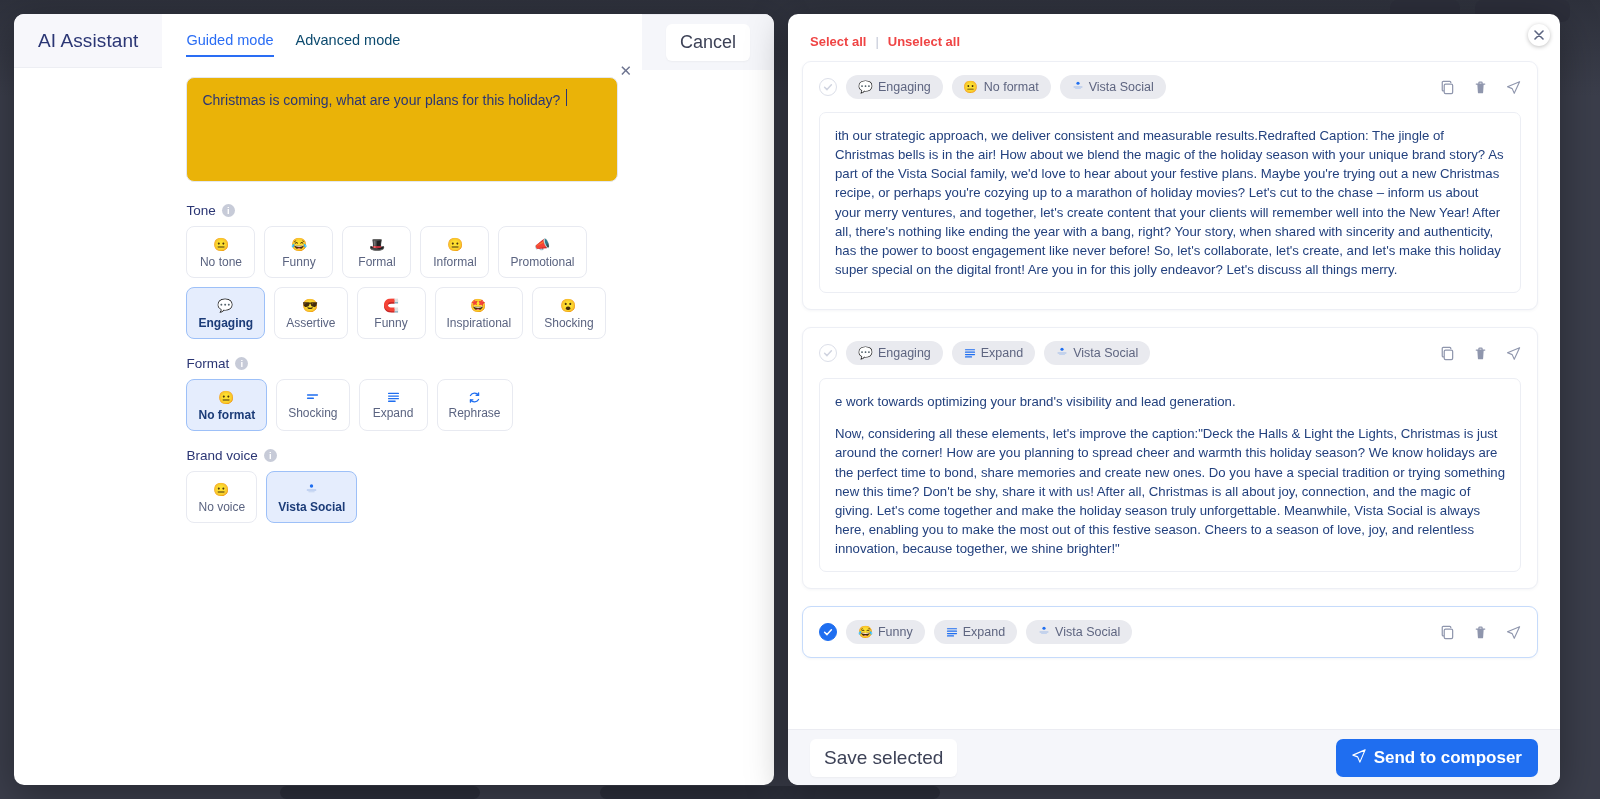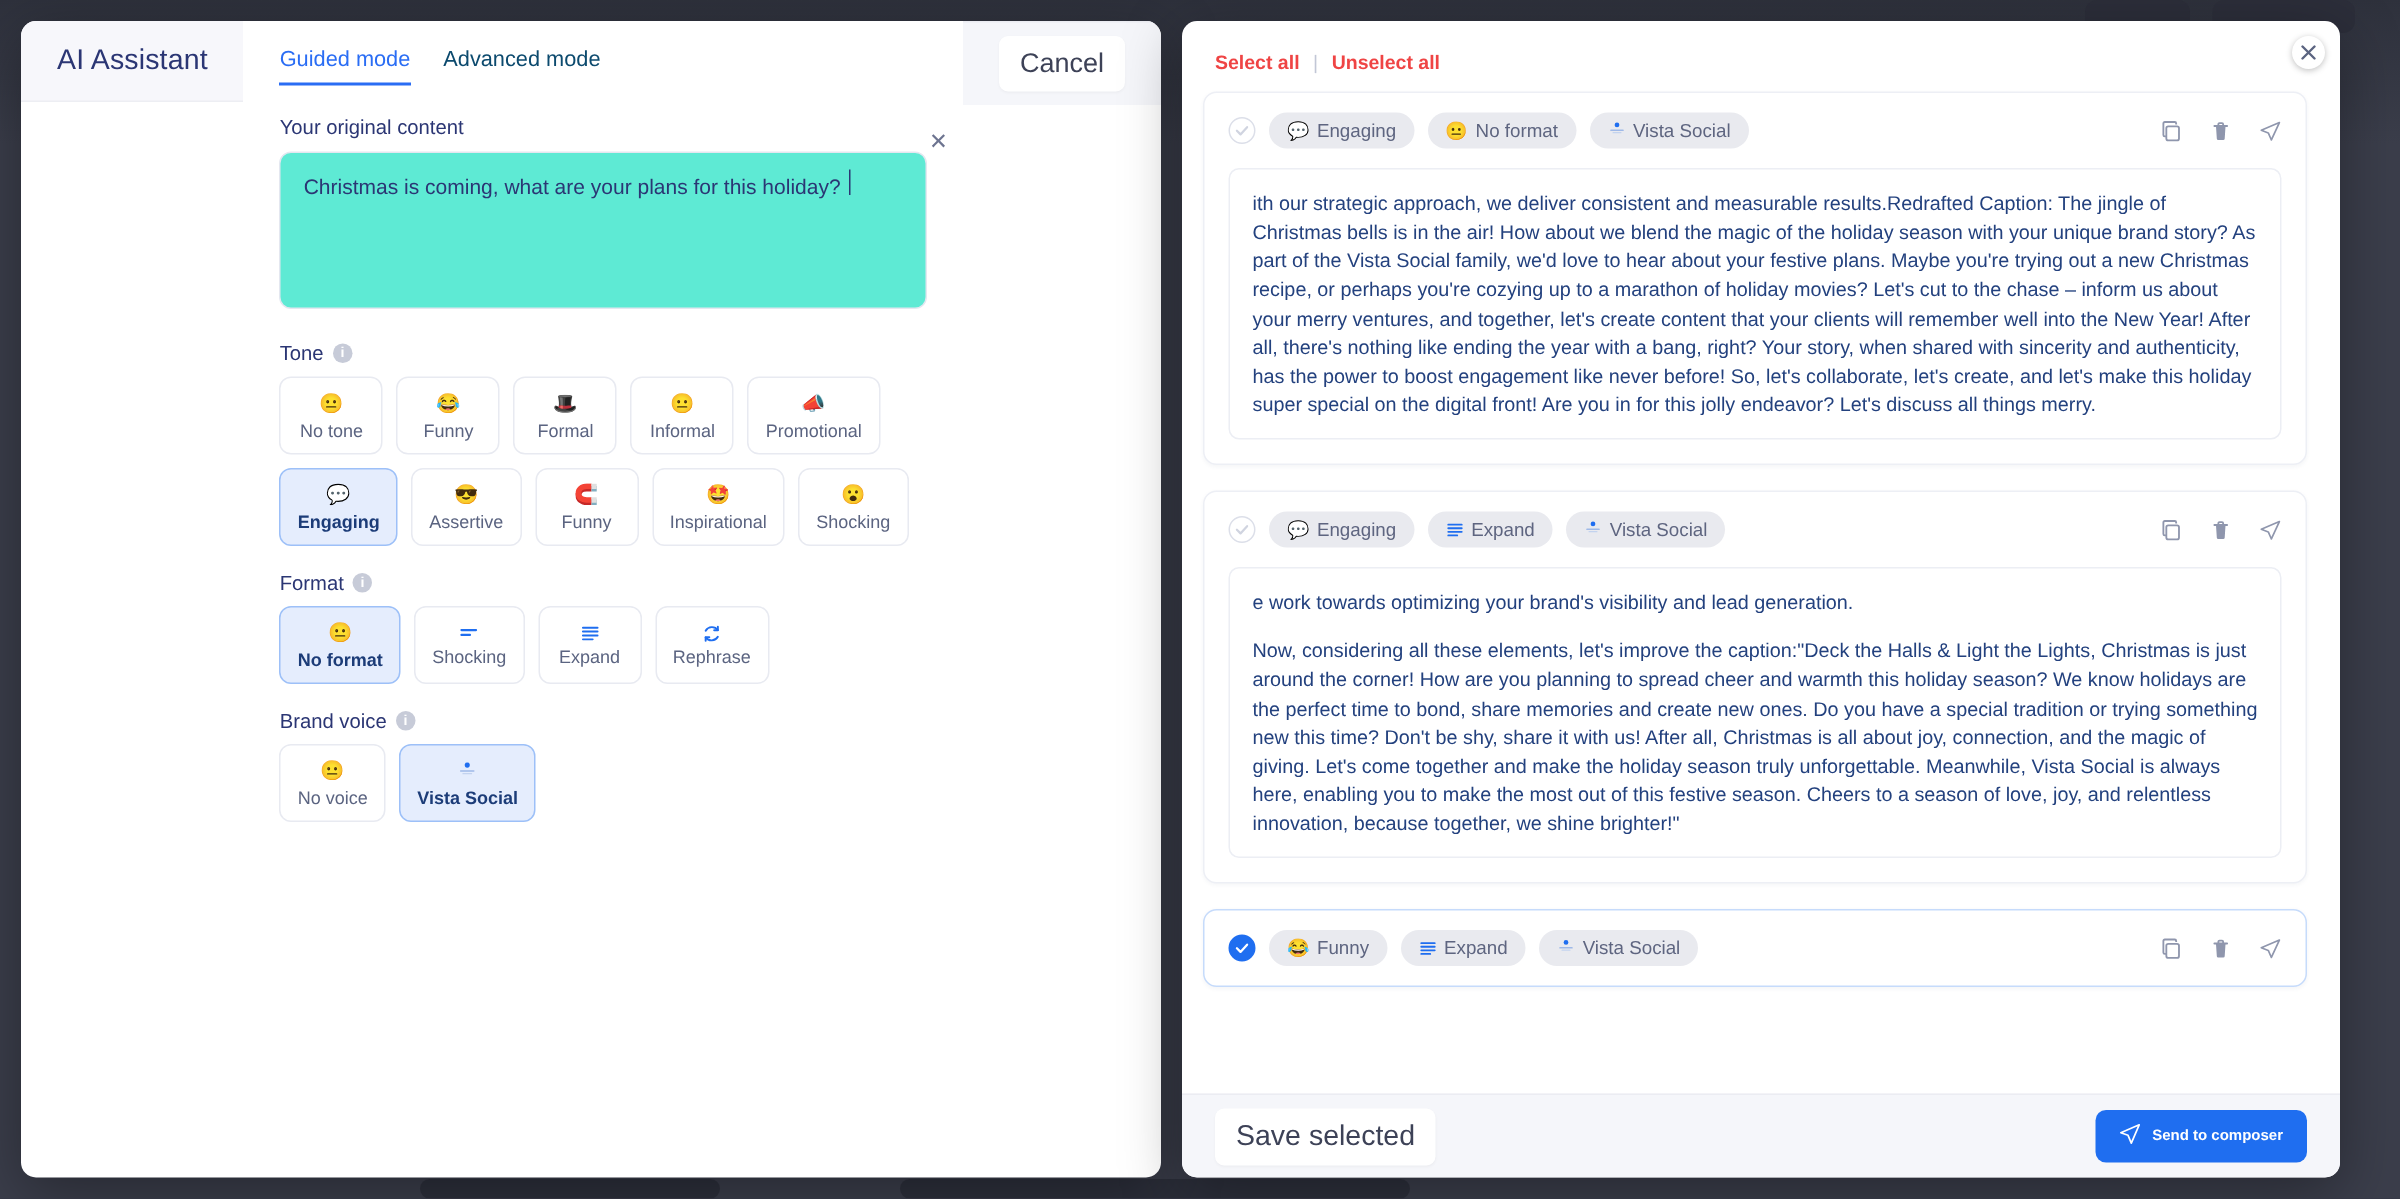--- a/index.html
+++ b/index.html
@@ -81,21 +81,21 @@
     height: 105px;
     border: 1px solid #e4e7f0;
     border-radius: 8px;
     padding: 13px 15px;
     font-size: 14px;
     color: #2b3674;
     line-height: 1.4;
     resize: none;
     outline: none;
     font-family: "Liberation Sans", sans-serif;
-    background: #5eead4;
+    background: #eab308;
   }
   .textarea-caret {
     position: absolute;
     left: 380px; top: 12px;
     width: 1px; height: 17px;
     background: #2b3674;
   }
   .clear-x {
     position: absolute;
     right: -14px; top: -14px;
@@ -253,21 +253,21 @@
     cursor: pointer;
     font-family: "Liberation Sans", sans-serif;
     box-shadow: 0 1px 2px rgba(0,0,0,.04);
   }
   .btn-send {
     margin-left: auto;
     background: #1f6ef0;
     border: none;
     border-radius: 7px;
     padding: 9px 16px;
-    font-size: 10px;
+    font-size: 17px;
     color: #fff;
     cursor: pointer;
     display: flex; align-items: center; gap: 8px;
     font-family: "Liberation Sans", sans-serif;
     font-weight: bold;
   }
   .btn-send svg { width: 14px; height: 14px; }
 
   .close-modal {
     position: absolute;
@@ -300,21 +300,20 @@
   <div class="lm-header">
     <div class="lm-title">AI Assistant</div>
   </div>
 
   <div class="lm-body">
     <div class="tabs">
       <div class="tab active">Guided mode</div>
       <div class="tab">Advanced mode</div>
     </div>
 
-    <div class="field-label">Your original content</div>
     <div class="textarea-wrap">
       <span class="clear-x">✕</span>
       <textarea class="textarea-box" placeholder="" style="">Christmas is coming, what are your plans for this holiday?</textarea>
       <div class="textarea-caret"></div>
     </div>
 
     <div class="section-head">
       <span class="ttl">Tone</span>
       <span class="info-i">i</span>
     </div>

